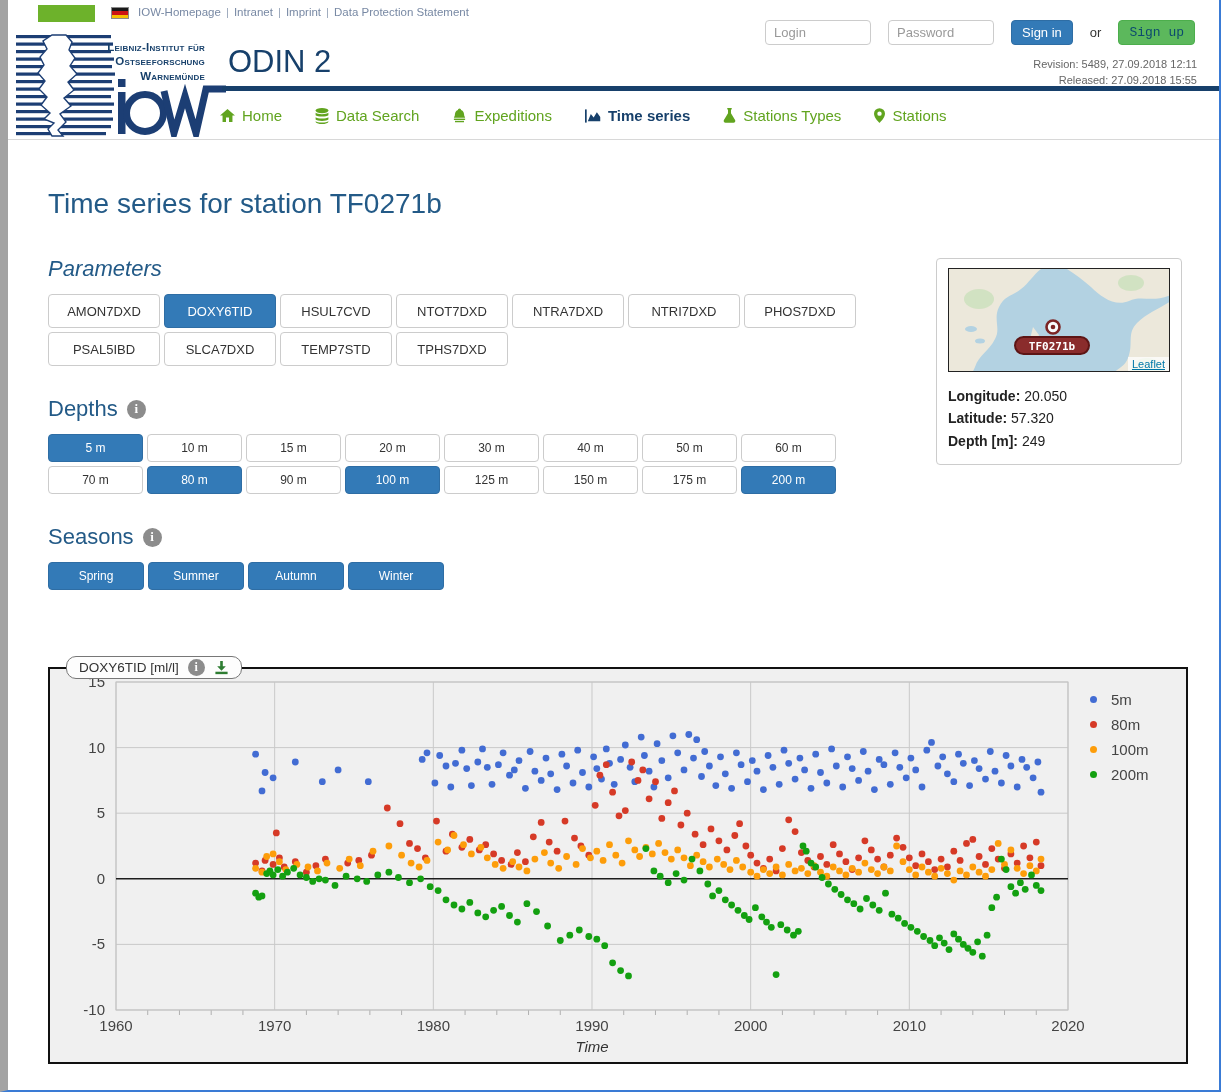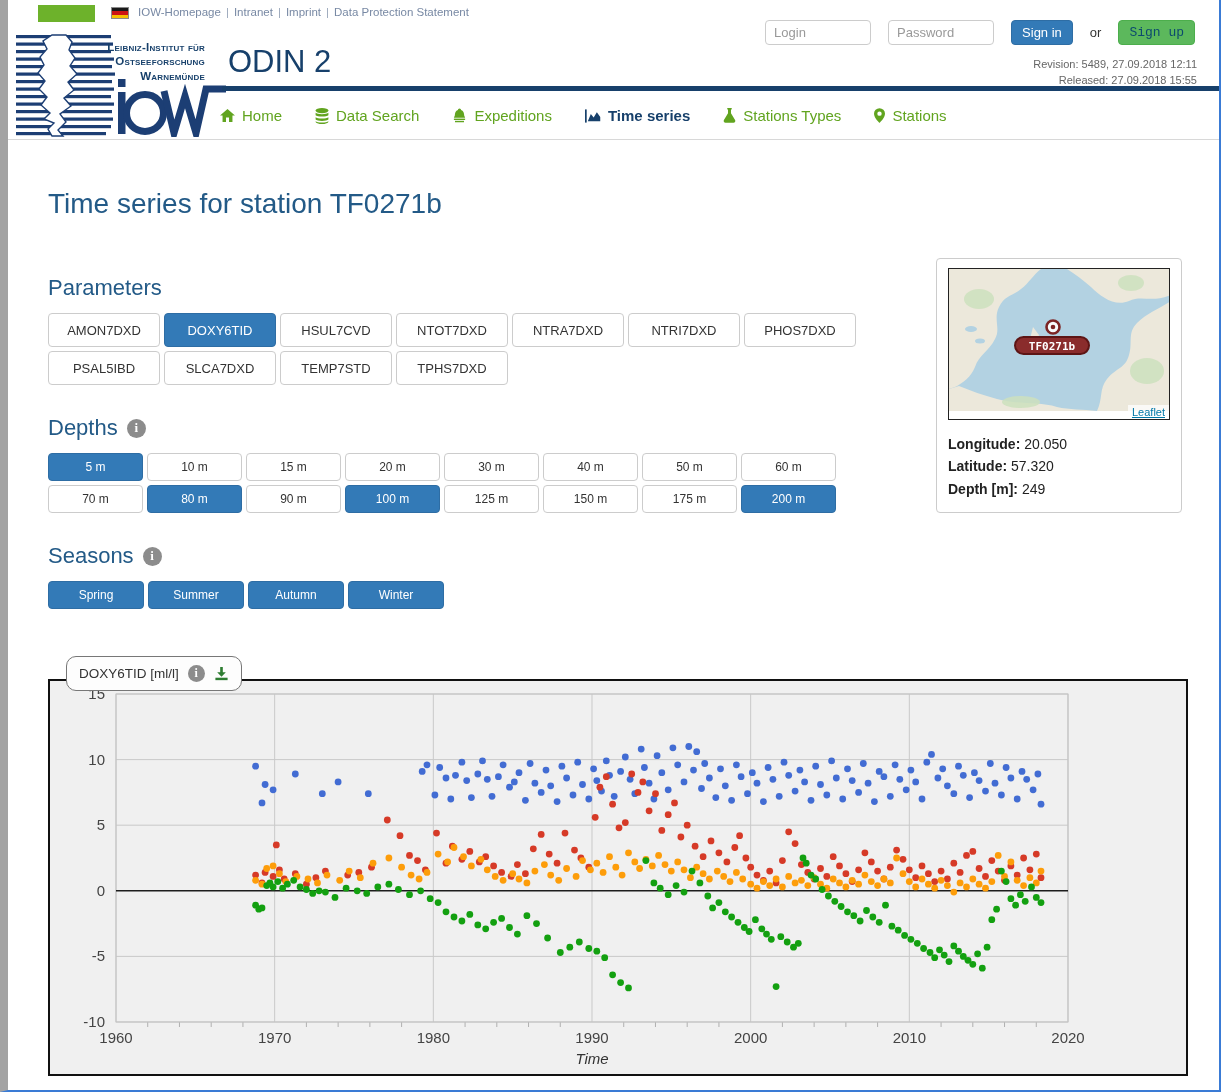--- a/index.html
+++ b/index.html
@@ -37,44 +37,44 @@
   .nav { position:absolute; left:212px; top:91px; height:49px; display:flex; align-items:center; gap:33px; }
   .nav-item { display:flex; align-items:center; gap:7px; color:#61a41f; font-size:15px; cursor:pointer; }
   .nav-item svg { fill:currentColor; display:block; }
   .nav-item.active { color:#17406b; font-weight:bold; }
 
   
   .content { padding-left:40px; }
   .page-title { margin:48px 0 0; font-size:28px; font-weight:400; color:#235a87; }
   .left-col { width:860px; }
   .section-title { display:flex; align-items:center; gap:9px; font-size:22px; font-weight:normal; color:#235a87; margin:26px 0 12px; }
-  .section-title.first { margin-top:55px; }
+  .section-title.first { margin-top:36px;font-style:italic; }
   .info-icon { width:19px; height:19px; border-radius:50%; background:#8c8c8c; color:#fff; font-size:13px; font-weight:bold;
                font-family:"Liberation Serif", serif; display:inline-flex; align-items:center; justify-content:center; cursor:pointer; }
   .btn-row { display:flex; flex-wrap:wrap; max-width:830px; }
   .tbtn { display:inline-flex; align-items:center; justify-content:center; background:#fff; border:1px solid #ccc;
           border-radius:4px; color:#333; cursor:pointer; margin:0 4px 4px 0; font-family:"Liberation Sans",sans-serif; }
   .tbtn.selected { background:#337ab7; border-color:#2e6da4; color:#fff; }
   .pbtn { width:112px; height:34px; font-size:13px; }
   .dbtn { width:95px; height:28px; font-size:12px; }
   .sbtn { width:96px; height:28px; font-size:12px; }
 
   
   .right-card { position:absolute; left:928px; top:258px; width:246px; background:#fff; border:1px solid #ccc; border-radius:4px;
                 padding:9px 11px 12px; }
-  .map-box { position:relative; width:222px; height:152px; border:1px solid #222; overflow:hidden; cursor:grab; }
+  .map-box { position:relative; width:222px; height:104px; border:1px solid #222; overflow:hidden; cursor:grab; }
   .leaflet-attr { position:absolute; right:0; bottom:0; background:rgba(255,255,255,.75); color:#0078A8; font-size:11px;
                   padding:1px 4px; cursor:pointer;text-decoration:underline; }
   .station-info { margin-top:13px; font-size:14px; color:#222; line-height:1.6; }
   .station-info b { font-weight:bold; }
 
   
   .chart-wrap { position:absolute; left:40px; top:656px; width:1140px; }
   .chart-tab { position:relative; z-index:2; display:inline-flex; align-items:center; gap:9px; margin-left:18px;
-               background:#fdfdfd; border:1px solid #777; border-radius:10px; padding:8px 12px; font-size:13.5px; color:#333; cursor:pointer; }
+               background:#fdfdfd; border:1px solid #777; border-radius:10px; padding:2px 12px; font-size:13.5px; color:#333; cursor:pointer; }
   .chart-tab .info-icon { width:17px; height:17px; font-size:12px; }
   .chart-box { margin-top:-12px; height:397px; border:2px solid #111; background:#f0f0f0; position:relative; }
   .chart-box svg.plot { position:absolute; left:0; top:0; }
   .legend { position:absolute; left:1040px; top:22px; display:flex; flex-direction:column; gap:8px; }
   .legend-item { display:flex; align-items:center; gap:14px; font-size:15px; color:#444; }
   .legend-dot { width:7px; height:7px; border-radius:50%; flex:0 0 auto; }
 </style>
 </head>
 <body>
 
@@ -820,16 +820,35 @@
           <circle cx="951.4" cy="190.1" r="3.4" fill="#13a010"></circle>
           <circle cx="956.1" cy="200.6" r="3.4" fill="#13a010"></circle>
           <circle cx="960.9" cy="217.7" r="3.4" fill="#13a010"></circle>
           <circle cx="965.6" cy="224.2" r="3.4" fill="#13a010"></circle>
           <circle cx="970.4" cy="213.7" r="3.4" fill="#13a010"></circle>
           <circle cx="975.2" cy="220.3" r="3.4" fill="#13a010"></circle>
           <circle cx="981.5" cy="205.9" r="3.4" fill="#13a010"></circle>
           <circle cx="986.3" cy="216.4" r="3.4" fill="#13a010"></circle>
           <circle cx="991.0" cy="221.6" r="3.4" fill="#13a010"></circle>
         </svg>
+      <div class="legend">
+
+      <span class="legend-item">
+            <span class="legend-dot" style="background: rgb(66, 108, 211);"></span>
+            <span>5m</span>
+          </span>
+          <span class="legend-item">
+            <span class="legend-dot" style="background: rgb(214, 58, 39);"></span>
+            <span>80m</span>
+          </span>
+          <span class="legend-item">
+            <span class="legend-dot" style="background: rgb(253, 157, 10);"></span>
+            <span>100m</span>
+          </span>
+          <span class="legend-item">
+            <span class="legend-dot" style="background: rgb(19, 160, 16);"></span>
+            <span>200m</span>
+          </span>
+        </div>
     </div>
   </div>
 
 </div>
 
 </body></html>

